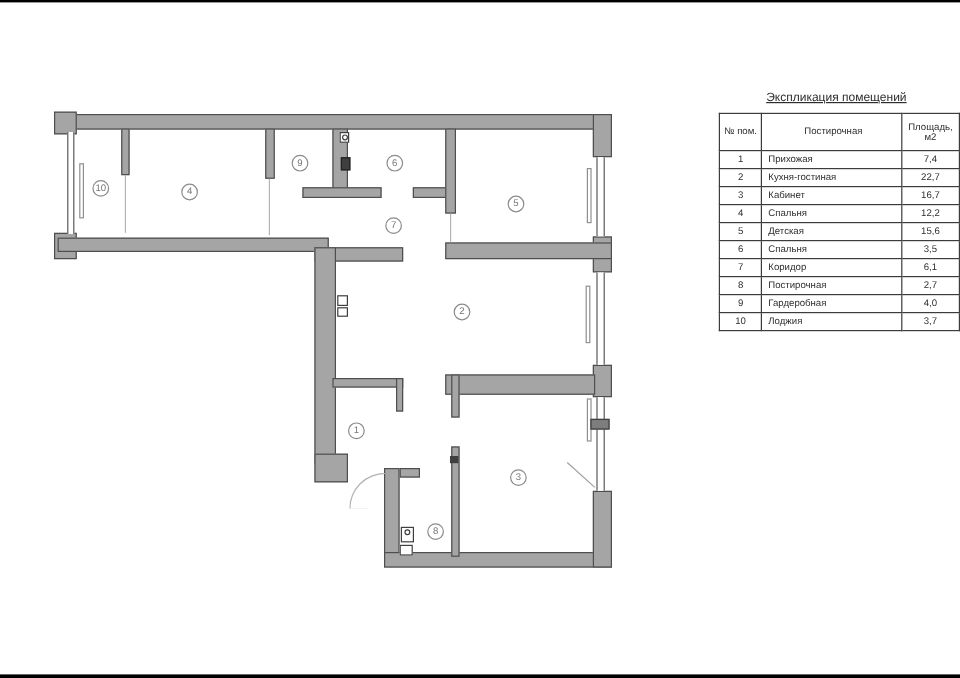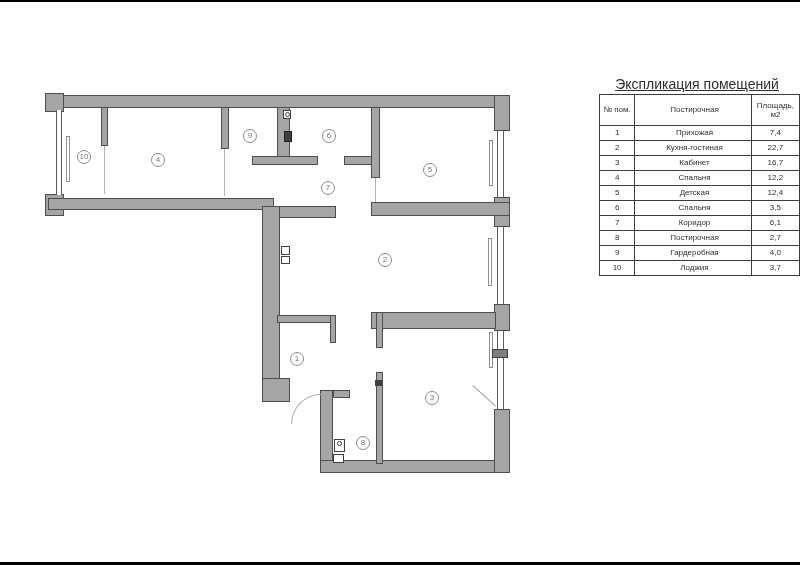--- a/index.html
+++ b/index.html
@@ -14,27 +14,27 @@
   .sym{position:absolute;background:#3f3f3f;box-sizing:border-box;}
   .symo{position:absolute;background:#fff;border:1px solid #3f3f3f;box-sizing:border-box;}
   .symo i{display:block;width:3px;height:3px;border-radius:50%;border:1px solid #3f3f3f;margin:1px auto;}
   .rlbl{position:absolute;width:14px;height:14px;border:1px solid #8b8b8b;border-radius:50%;
         color:#767676;font-size:8px;line-height:12px;text-align:center;background:#fff;box-sizing:border-box;}
   .arc{position:absolute;width:30px;height:30px;border-top:1px solid #b0b0b0;border-left:1px solid #b0b0b0;
        border-top-left-radius:100% 100%;box-sizing:border-box;}
   .diag{position:absolute;height:1px;background:#a0a0a0;transform-origin:0 0;}
   
   .tbl-title{position:absolute;left:597px;top:76px;width:200px;text-align:center;
-             font-size:14px;color:#2e2e2e;text-decoration:underline;}
+             font-size:10px;color:#2e2e2e;text-decoration:underline;}
   table.expl{position:absolute;left:599px;top:94px;border-collapse:collapse;table-layout:fixed;
              font-size:8px;color:#2e2e2e;}
   table.expl td,table.expl th{border:1px solid #3c3c3c;padding:0 2px;font-weight:normal;
              overflow:hidden;line-height:1.15;}
   .c-num{width:32px;text-align:center;}
-  .c-name{width:116px;text-align:center;padding-left:5px !important;}
+  .c-name{width:116px;text-align:left;padding-left:5px !important;}
   .c-area{width:44px;text-align:center;}
   tr.hdr td{height:30px;text-align:center;}
   tr.hdr td.c-name{text-align:center;}
   tr.r td{height:14px;}
   tr.tot td{height:17px;}
   tr.ceil td{height:26px;}
 </style>
 </head>
 <body>
 
@@ -140,21 +140,21 @@
         <td class="c-area">16,7</td>
       </tr>
       <tr class="r">
         <td class="c-num">4</td>
         <td class="c-name">Спальня</td>
         <td class="c-area">12,2</td>
       </tr>
       <tr class="r">
         <td class="c-num">5</td>
         <td class="c-name">Детская</td>
-        <td class="c-area">12,4</td>
+        <td class="c-area">15,6</td>
       </tr>
       <tr class="r">
         <td class="c-num">6</td>
         <td class="c-name">Спальня</td>
         <td class="c-area">3,5</td>
       </tr>
       <tr class="r">
         <td class="c-num">7</td>
         <td class="c-name">Коридор</td>
         <td class="c-area">6,1</td>

